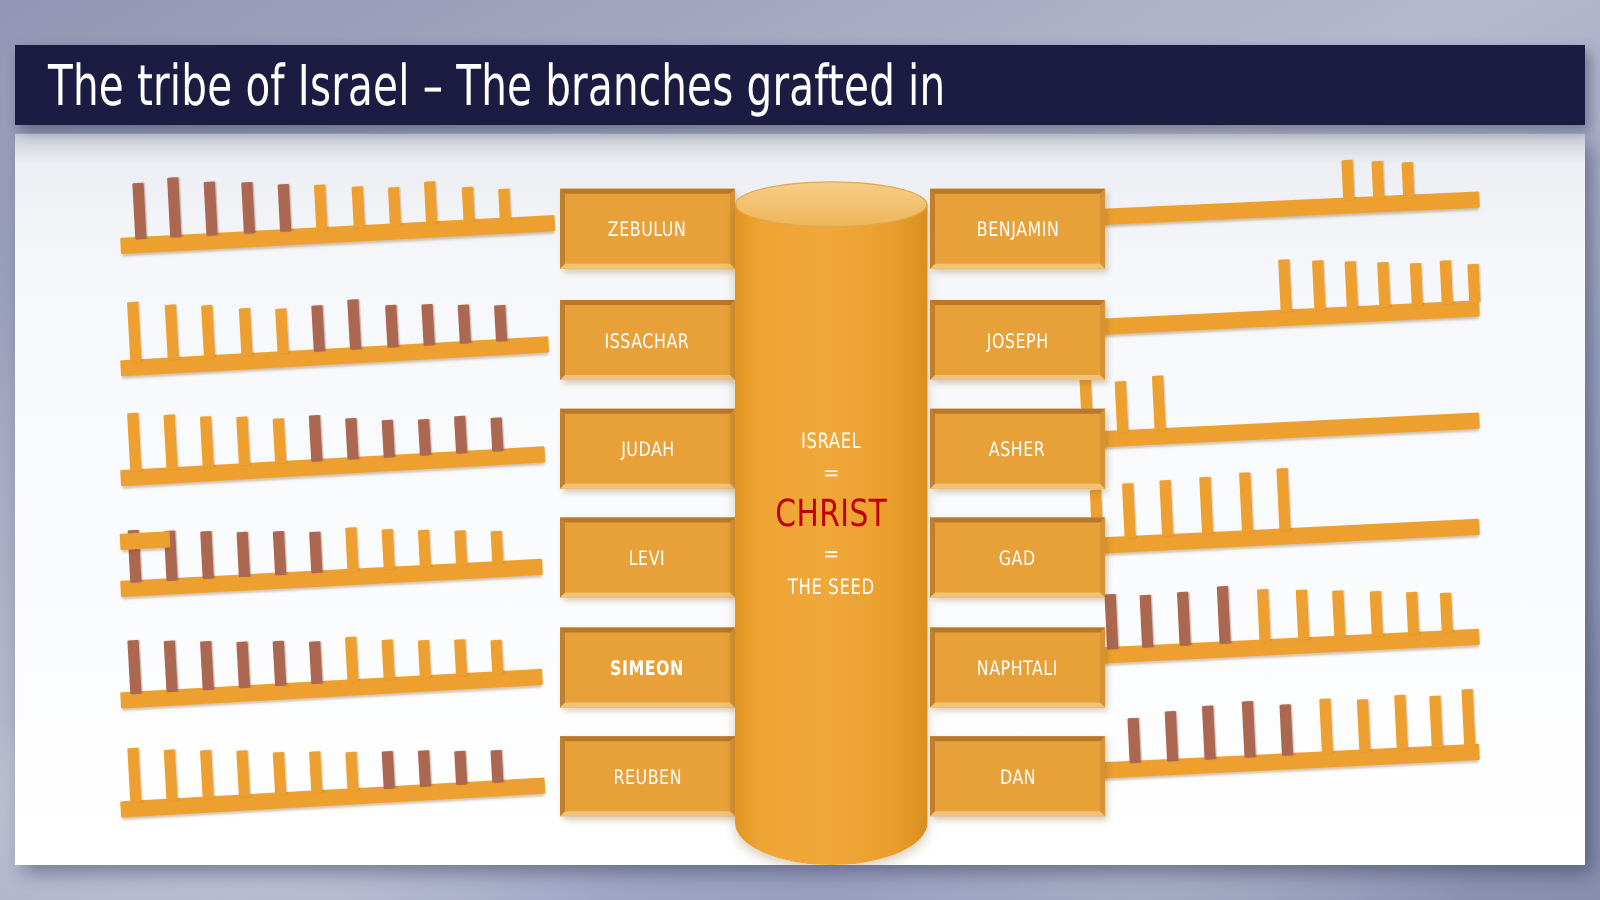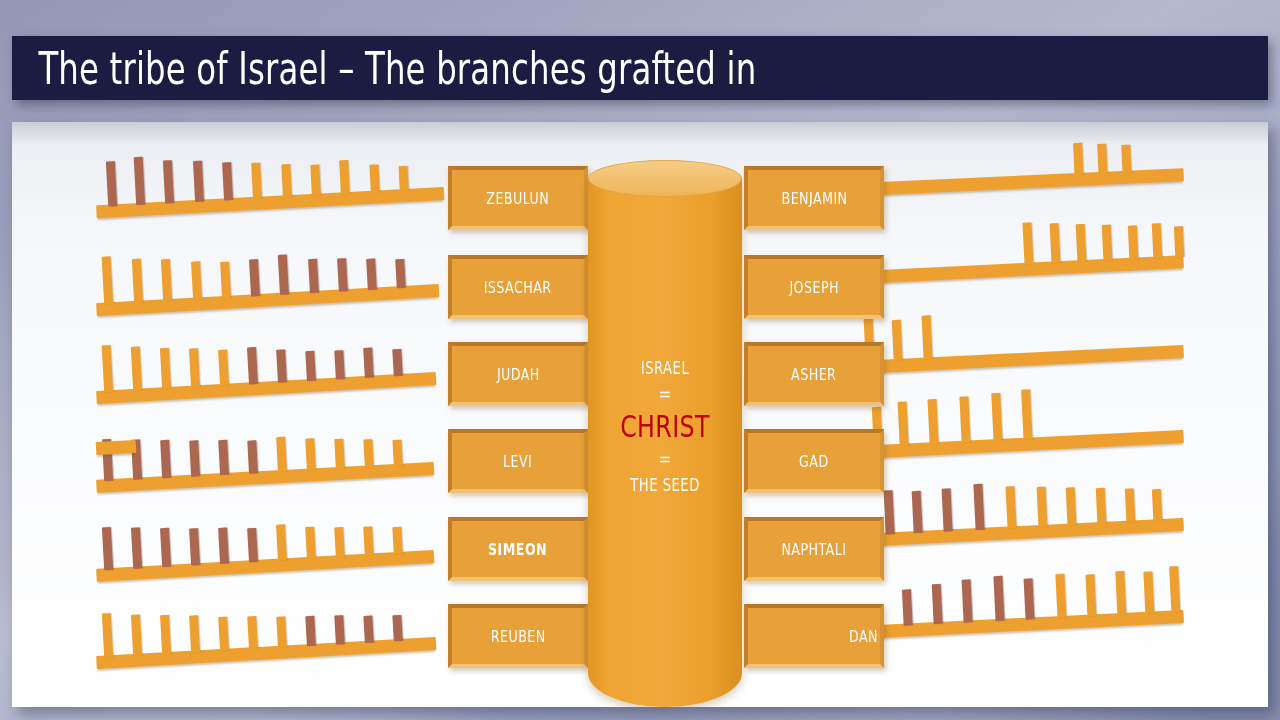--- a/index.html
+++ b/index.html
@@ -10,21 +10,21 @@
       radial-gradient(ellipse 420px 200px at 18% 92%, rgba(255,255,255,.30), rgba(255,255,255,0) 70%),
       radial-gradient(ellipse 380px 160px at 72% 96%, rgba(255,255,255,.22), rgba(255,255,255,0) 70%),
       radial-gradient(ellipse 300px 170px at 95% 80%, rgba(120,136,175,.45), rgba(255,255,255,0) 72%),
       radial-gradient(ellipse 260px 150px at 4% 30%, rgba(140,150,185,.40), rgba(255,255,255,0) 72%),
       linear-gradient(152deg,#9396b4 0%,#a3a6c0 22%,#b6b9cd 45%,#9ea4c4 70%,#878ead 100%);
   }
   .stage{position:relative;width:1280px;height:720px;}
 
   
   .slide{
-    position:absolute;left:12px;top:122px;width:1256px;height:585px;
+    position:absolute;left:12px;top:107px;width:1256px;height:585px;
     background:linear-gradient(180deg,#c9cdd6 0%,#eceef3 4%,#f6f7fa 18%,#fafbfd 55%,#ffffff 100%);
     box-shadow:6px 7px 14px rgba(40,45,75,.45);
     overflow:hidden;
   }
 
   
   .titlebar{
     position:absolute;left:12px;top:20px;width:1256px;height:64px;
     background:#1c1b42;
     box-shadow:4px 5px 10px rgba(35,40,70,.42);
@@ -297,21 +297,21 @@
         </div>
         <div class="tbox" style="top: 220px; left: 732px;">
           <span>ASHER</span>
         </div>
         <div class="tbox" style="top: 307px; left: 732px;">
           <span>GAD</span>
         </div>
         <div class="tbox" style="top: 395px; left: 732px;">
           <span>NAPHTALI</span>
         </div>
-        <div class="tbox" style="top: 482px; left: 732px; justify-content: flex-end;">
+        <div class="tbox" style="top: 482px; left: 732px;">
           <span>DAN</span>
         </div>
       </div>
 
   </div>
 
   <div class="titlebar">
     <div class="title">The tribe of Israel – The branches grafted in</div>
   </div>
 

